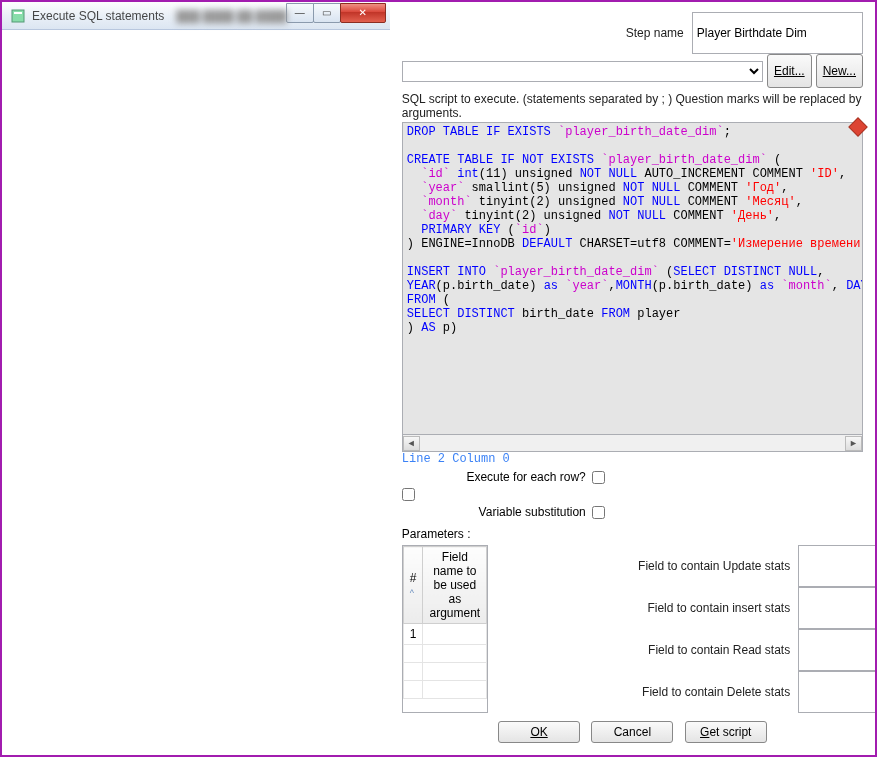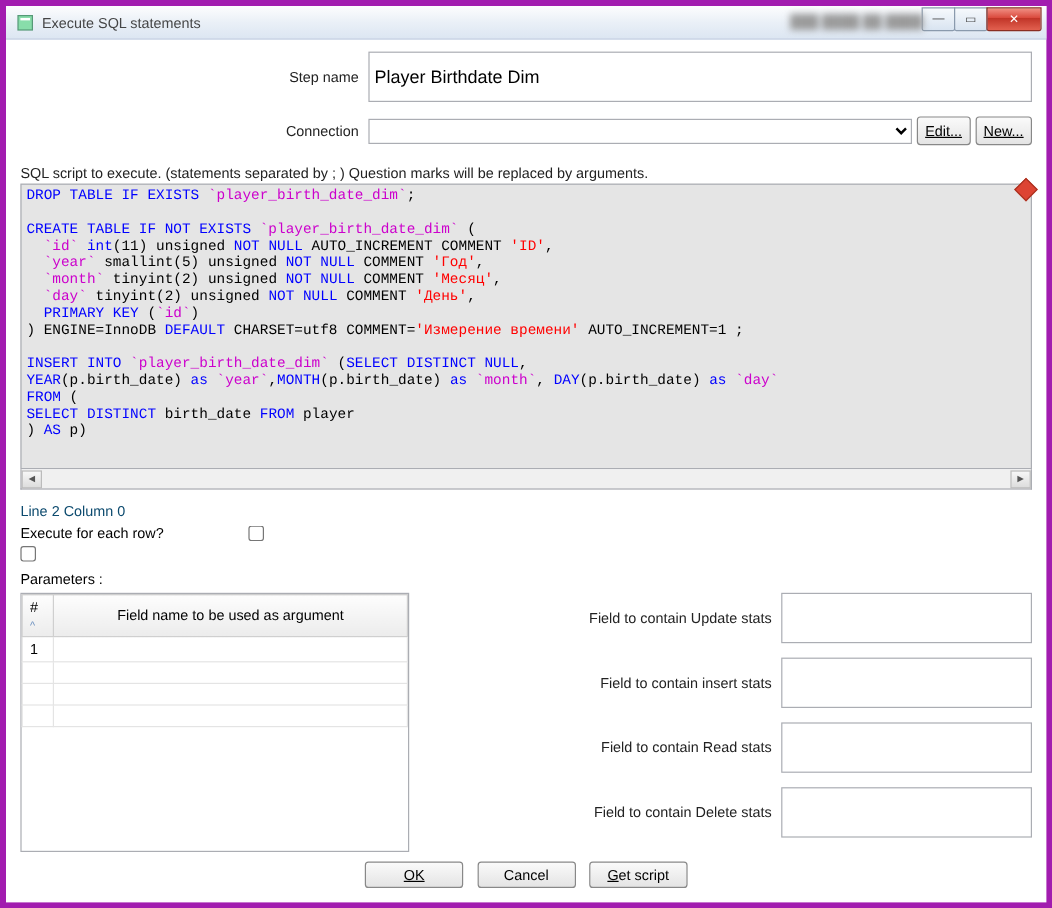--- a/index.html
+++ b/index.html
@@ -1,43 +1,43 @@
 <!DOCTYPE html>
 <html><head>
 <meta charset="utf-8">
 <style>
 * { box-sizing: border-box; margin: 0; padding: 0; }
 body { font-family: "Segoe UI", Tahoma, sans-serif; font-size: 12px; background: #fff; }
-.window { width: 877px; height: 757px; border: 5px solid #a21caf; background: #fff; display: flex; flex-direction: column; }
+.window { width: 877px; height: 757px; border: 2px solid #a21caf; background: #fff; display: flex; flex-direction: row; }
 .titlebar { height: 28px; background: linear-gradient(to bottom, #fdfdfe 0%, #eaf0f7 50%, #dce6f2 100%); border-bottom: 1px solid #b8c7de; display: flex; align-items: center; padding-left: 8px; }
 .titlebar .app-icon { width: 16px; height: 16px; margin-right: 6px; display: inline-block; }
 .titlebar .title-text { flex: 1; color: #333; opacity: 0.9; }
 .win-controls { display: flex; height: 20px; margin-right: 4px; margin-top: -6px; }
 .win-btn { width: 28px; height: 20px; border: 1px solid #8a9aad; background: linear-gradient(to bottom, #f6f9fc, #d9e4f1); margin-left: -1px; display: flex; align-items: center; justify-content: center; font-size: 10px; color: #444; border-radius: 0 0 2px 2px; }
 .win-btn.close { width: 46px; background: linear-gradient(to bottom, #f08f84, #d9473a 45%, #c13528 46%, #e2604f); border-color: #8b2e22; color: #fff; }
 .blurred { filter: blur(3px); color: #999; font-size: 11px; margin-left: 12px; }
 .content { flex: 1; padding: 10px 12px 8px 12px; display: flex; flex-direction: column; overflow: hidden; }
-.form-row { display: flex; align-items: center; margin-bottom: 12px; }
+.form-row { display: flex; align-items: center; margin-bottom: 0; }
 .form-row label { width: 290px; text-align: right; padding-right: 8px; color: #222; }
-.form-row input[type="text"] { flex: 1; border: 1px solid #abadb3; padding: 20px 4px; height: 20px; font-family: inherit; font-size: 15px; }
+.form-row input[type="text"] { flex: 1; border: 1px solid #abadb3; padding: 20px 4px; height: 20px; font-family: inherit; font-size: 12px; }
 .form-row select { flex: 1; border: 1px solid #abadb3; height: 21px; background: #fff; font-family: inherit; font-size: 12px; }
-.side-btn { margin-left: 4px; padding: 1px 6px; border: 1px solid #888; background: linear-gradient(to bottom, #fafafa, #e4e4e4); border-radius: 3px; font-family: inherit; font-size: 12px; text-decoration: underline; cursor: pointer; height: 24px; }
+.side-btn { margin-left: 4px; padding: 1px 6px; border: 1px solid #888; background: linear-gradient(to bottom, #fafafa, #e4e4e4); border-radius: 3px; font-family: inherit; font-size: 12px; text-decoration: underline; cursor: pointer; height: 34px; }
 .script-label { margin: 4px 0 2px 0; color: #222; }
 .editor-wrap { position: relative; flex: 1; display: flex; flex-direction: column; min-height: 0; }
 .editor { flex: 1; border: 1px solid #abadb3; background: #e5e5e5; font-family: "Courier New", monospace; font-size: 12px; padding: 2px 4px; overflow: auto; white-space: pre; line-height: 14px; }
 .kw { color: #0000ff; }
 .str { color: #ff0000; }
 .bt { color: #cc00cc; }
 .hscroll { height: 17px; background: #f0f0f0; border: 1px solid #abadb3; border-top: none; display: flex; align-items: center; }
 .hscroll .arrow { width: 17px; height: 15px; background: linear-gradient(to bottom,#f7f7f7,#ddd); border: 1px solid #bbb; font-size: 9px; text-align: center; line-height: 13px; color: #555; }
 .hscroll .track { flex: 1; }
 .deco { position: absolute; right: -2px; top: -2px; width: 14px; height: 14px; transform: rotate(45deg); background: #d43; border: 1px solid #a32; }
-.status-line { margin-top: 11px; color: #0c4a6e; }
+.status-line { margin-top: 0; color: #3b82f6; font-family: Liberation Mono, monospace; }
 .check-row { display: flex; align-items: center; margin-top: 4px; }
-.check-row label { width: 190px; text-align: left; padding-right: 6px; }
+.check-row label { width: 190px; text-align: right; padding-right: 6px; }
 .check-row input { }
 .params-label { margin-top: 8px; }
 .lower { display: flex; margin-top: 4px; gap: 30px; }
 .grid { width: 370px; border: 1px solid #abadb3; background: #fff; font-size: 12px; }
 .grid table { width: 100%; border-collapse: collapse; }
 .grid th { background: linear-gradient(to bottom,#fdfdfd,#ececec); border: 1px solid #cfcfcf; padding: 3px 6px; text-align: center; font-weight: normal; }
 .grid td { border: 1px solid #e4e4e4; padding: 3px 6px; height: 18px; }
 .grid th.numcol, .grid td.numcol { width: 26px; text-align: left; }
 .grid .sort { color: #6a8fbf; font-size: 9px; }
 .stats { flex: 1; }
@@ -68,21 +68,20 @@
   </div>
 
   <div class="content">
 
     <div class="form-row">
       <label>Step name</label>
       <input type="text" value="Player Birthdate Dim" style="">
     </div>
 
     <div class="form-row">
-      <label>Connection</label>
       <select><option></option></select>
       <button class="side-btn">Edit...</button>
       <button class="side-btn">New...</button>
     </div>
 
     <div class="script-label">SQL script to execute. (statements separated by ; ) Question marks will be replaced by arguments.</div>
 
     <div class="editor-wrap">
       <div class="deco"></div>
       <div class="editor" id="sql-editor"><span class="kw">DROP TABLE IF EXISTS</span> <span class="bt">`player_birth_date_dim`</span>;
@@ -107,20 +106,24 @@
       </div>
     </div>
 
     <div class="status-line">Line 2 Column 0</div>
 
     <div class="check-row">
       <label>Execute for each row?</label>
       <input type="checkbox" style="">
     </div>
     <div class="check-row">
+      <input type="checkbox" style="">
+    </div>
+    <div class="check-row">
+      <label>Variable substitution</label>
       <input type="checkbox" style="">
     </div>
 
     <div class="params-label">Parameters :</div>
 
     <div class="lower">
       <div class="grid">
         <table>
           <tbody>
               <tr>

